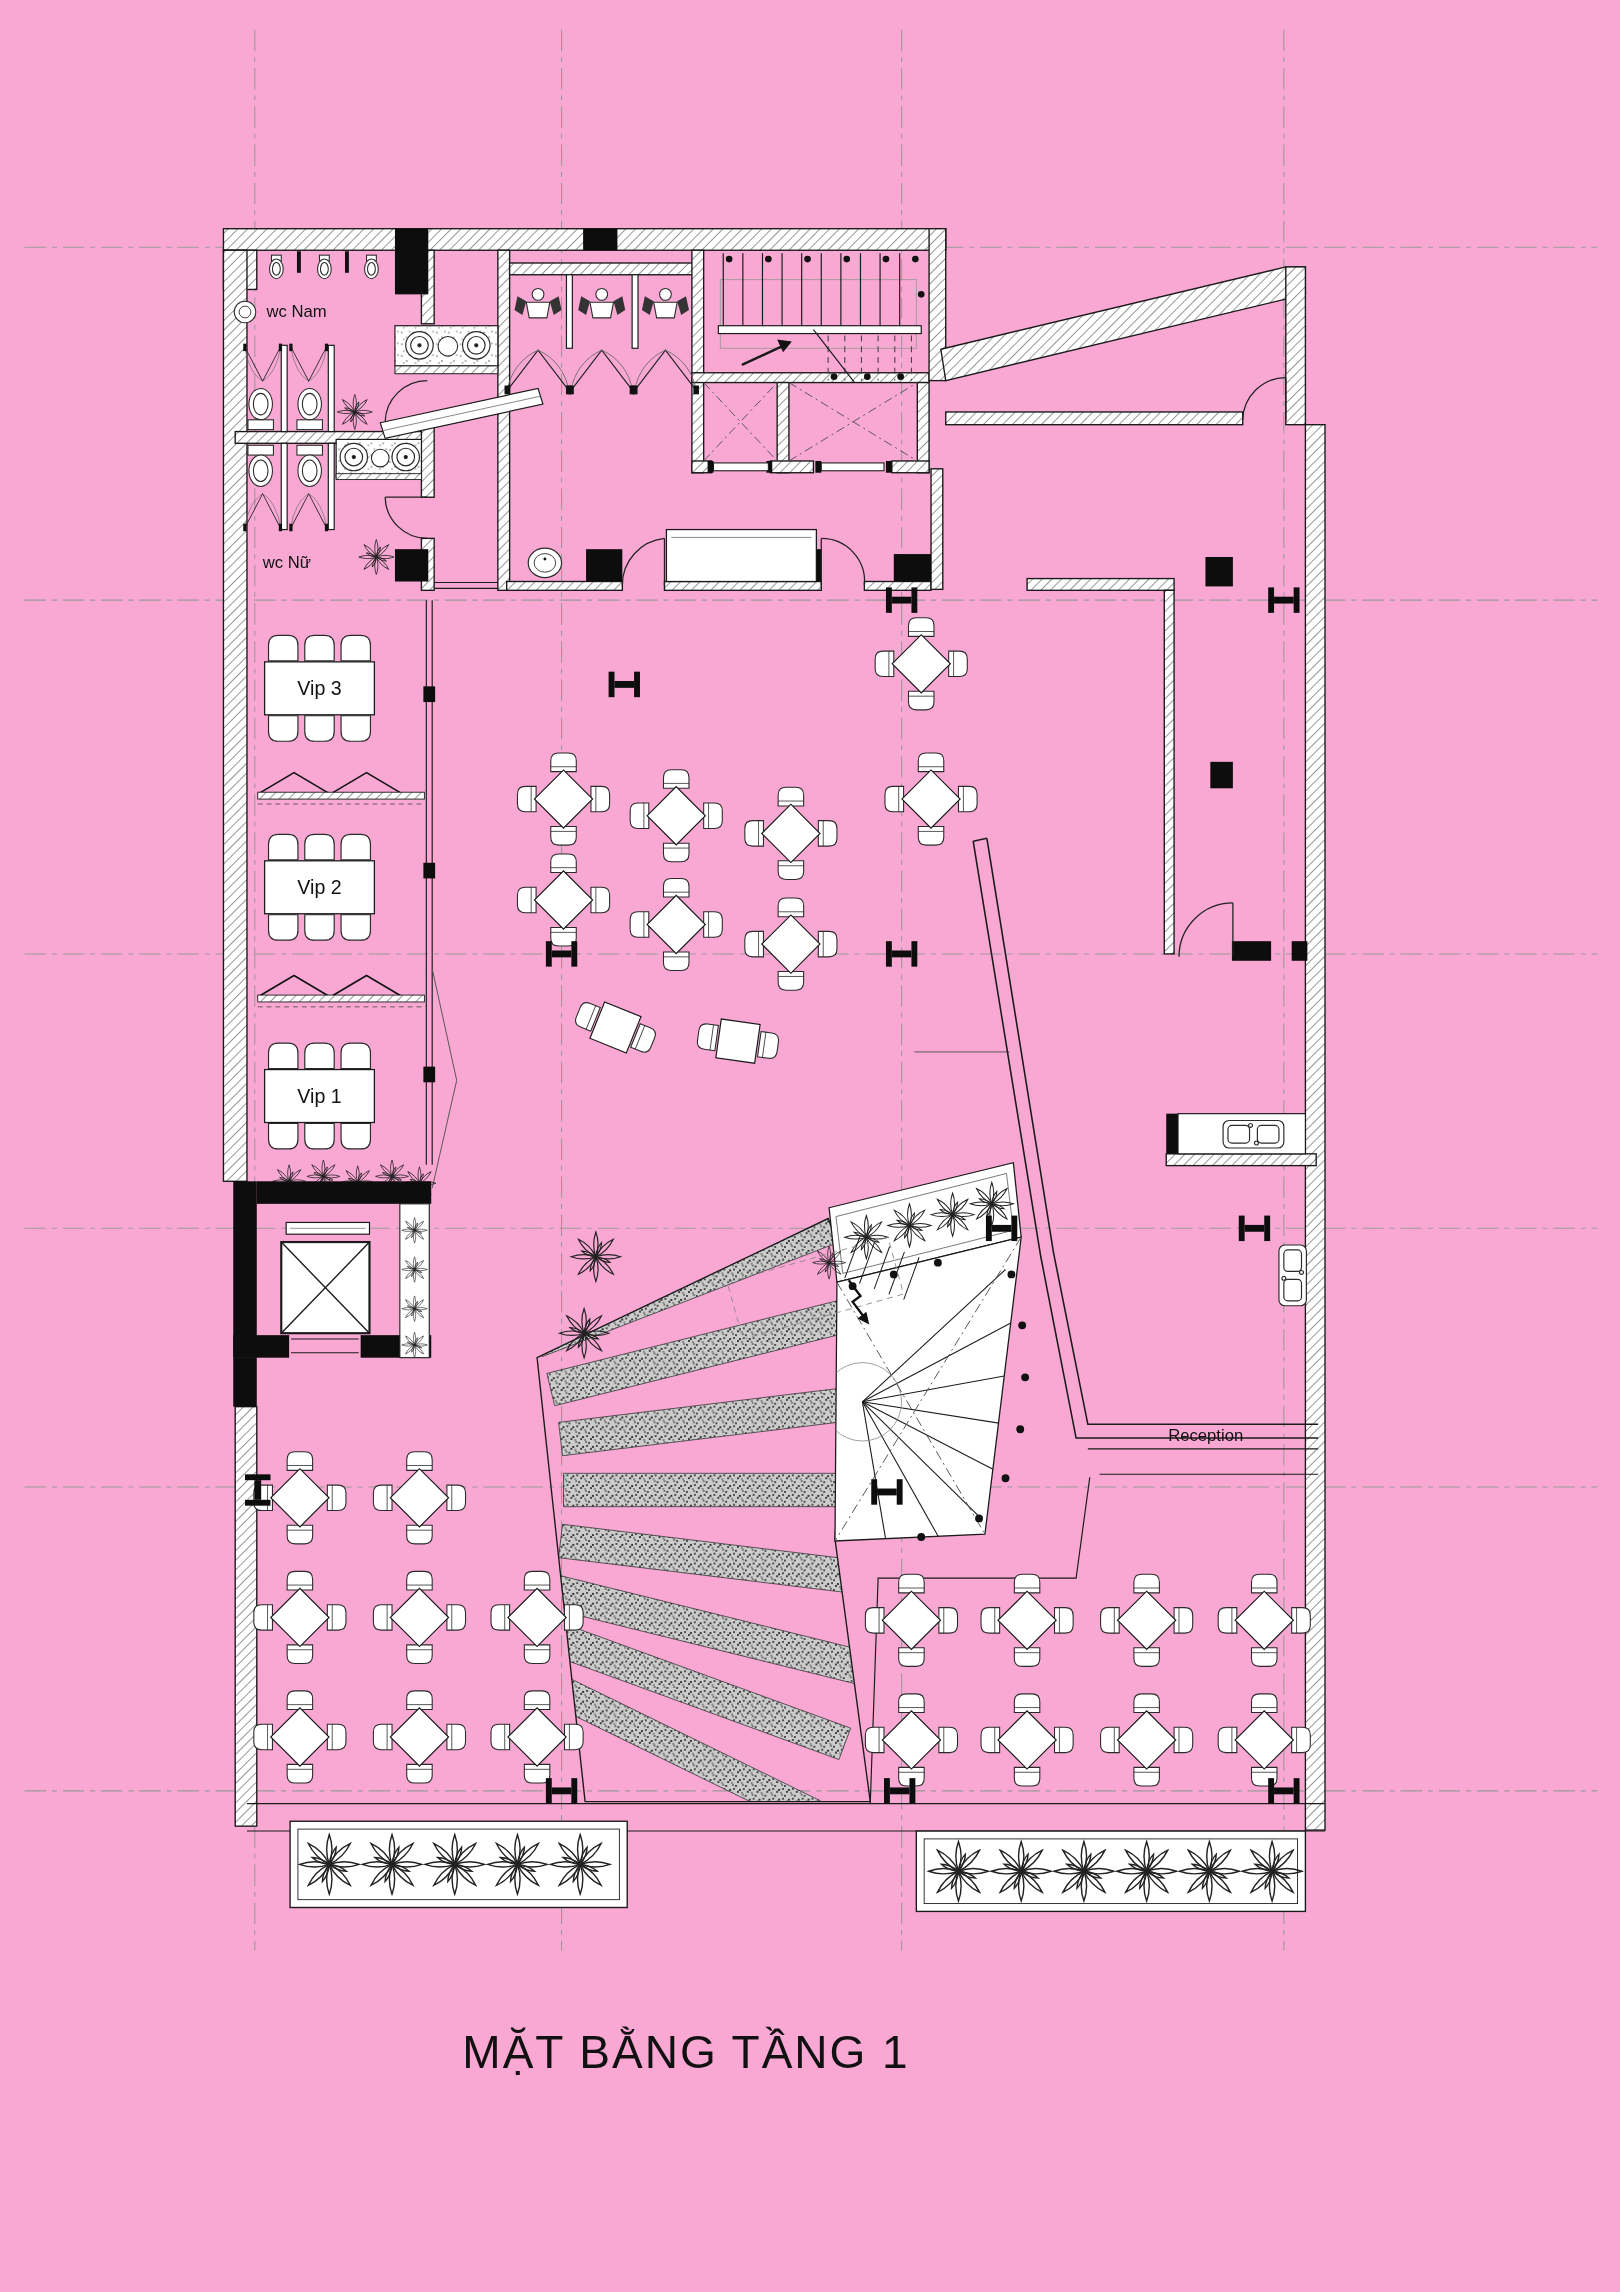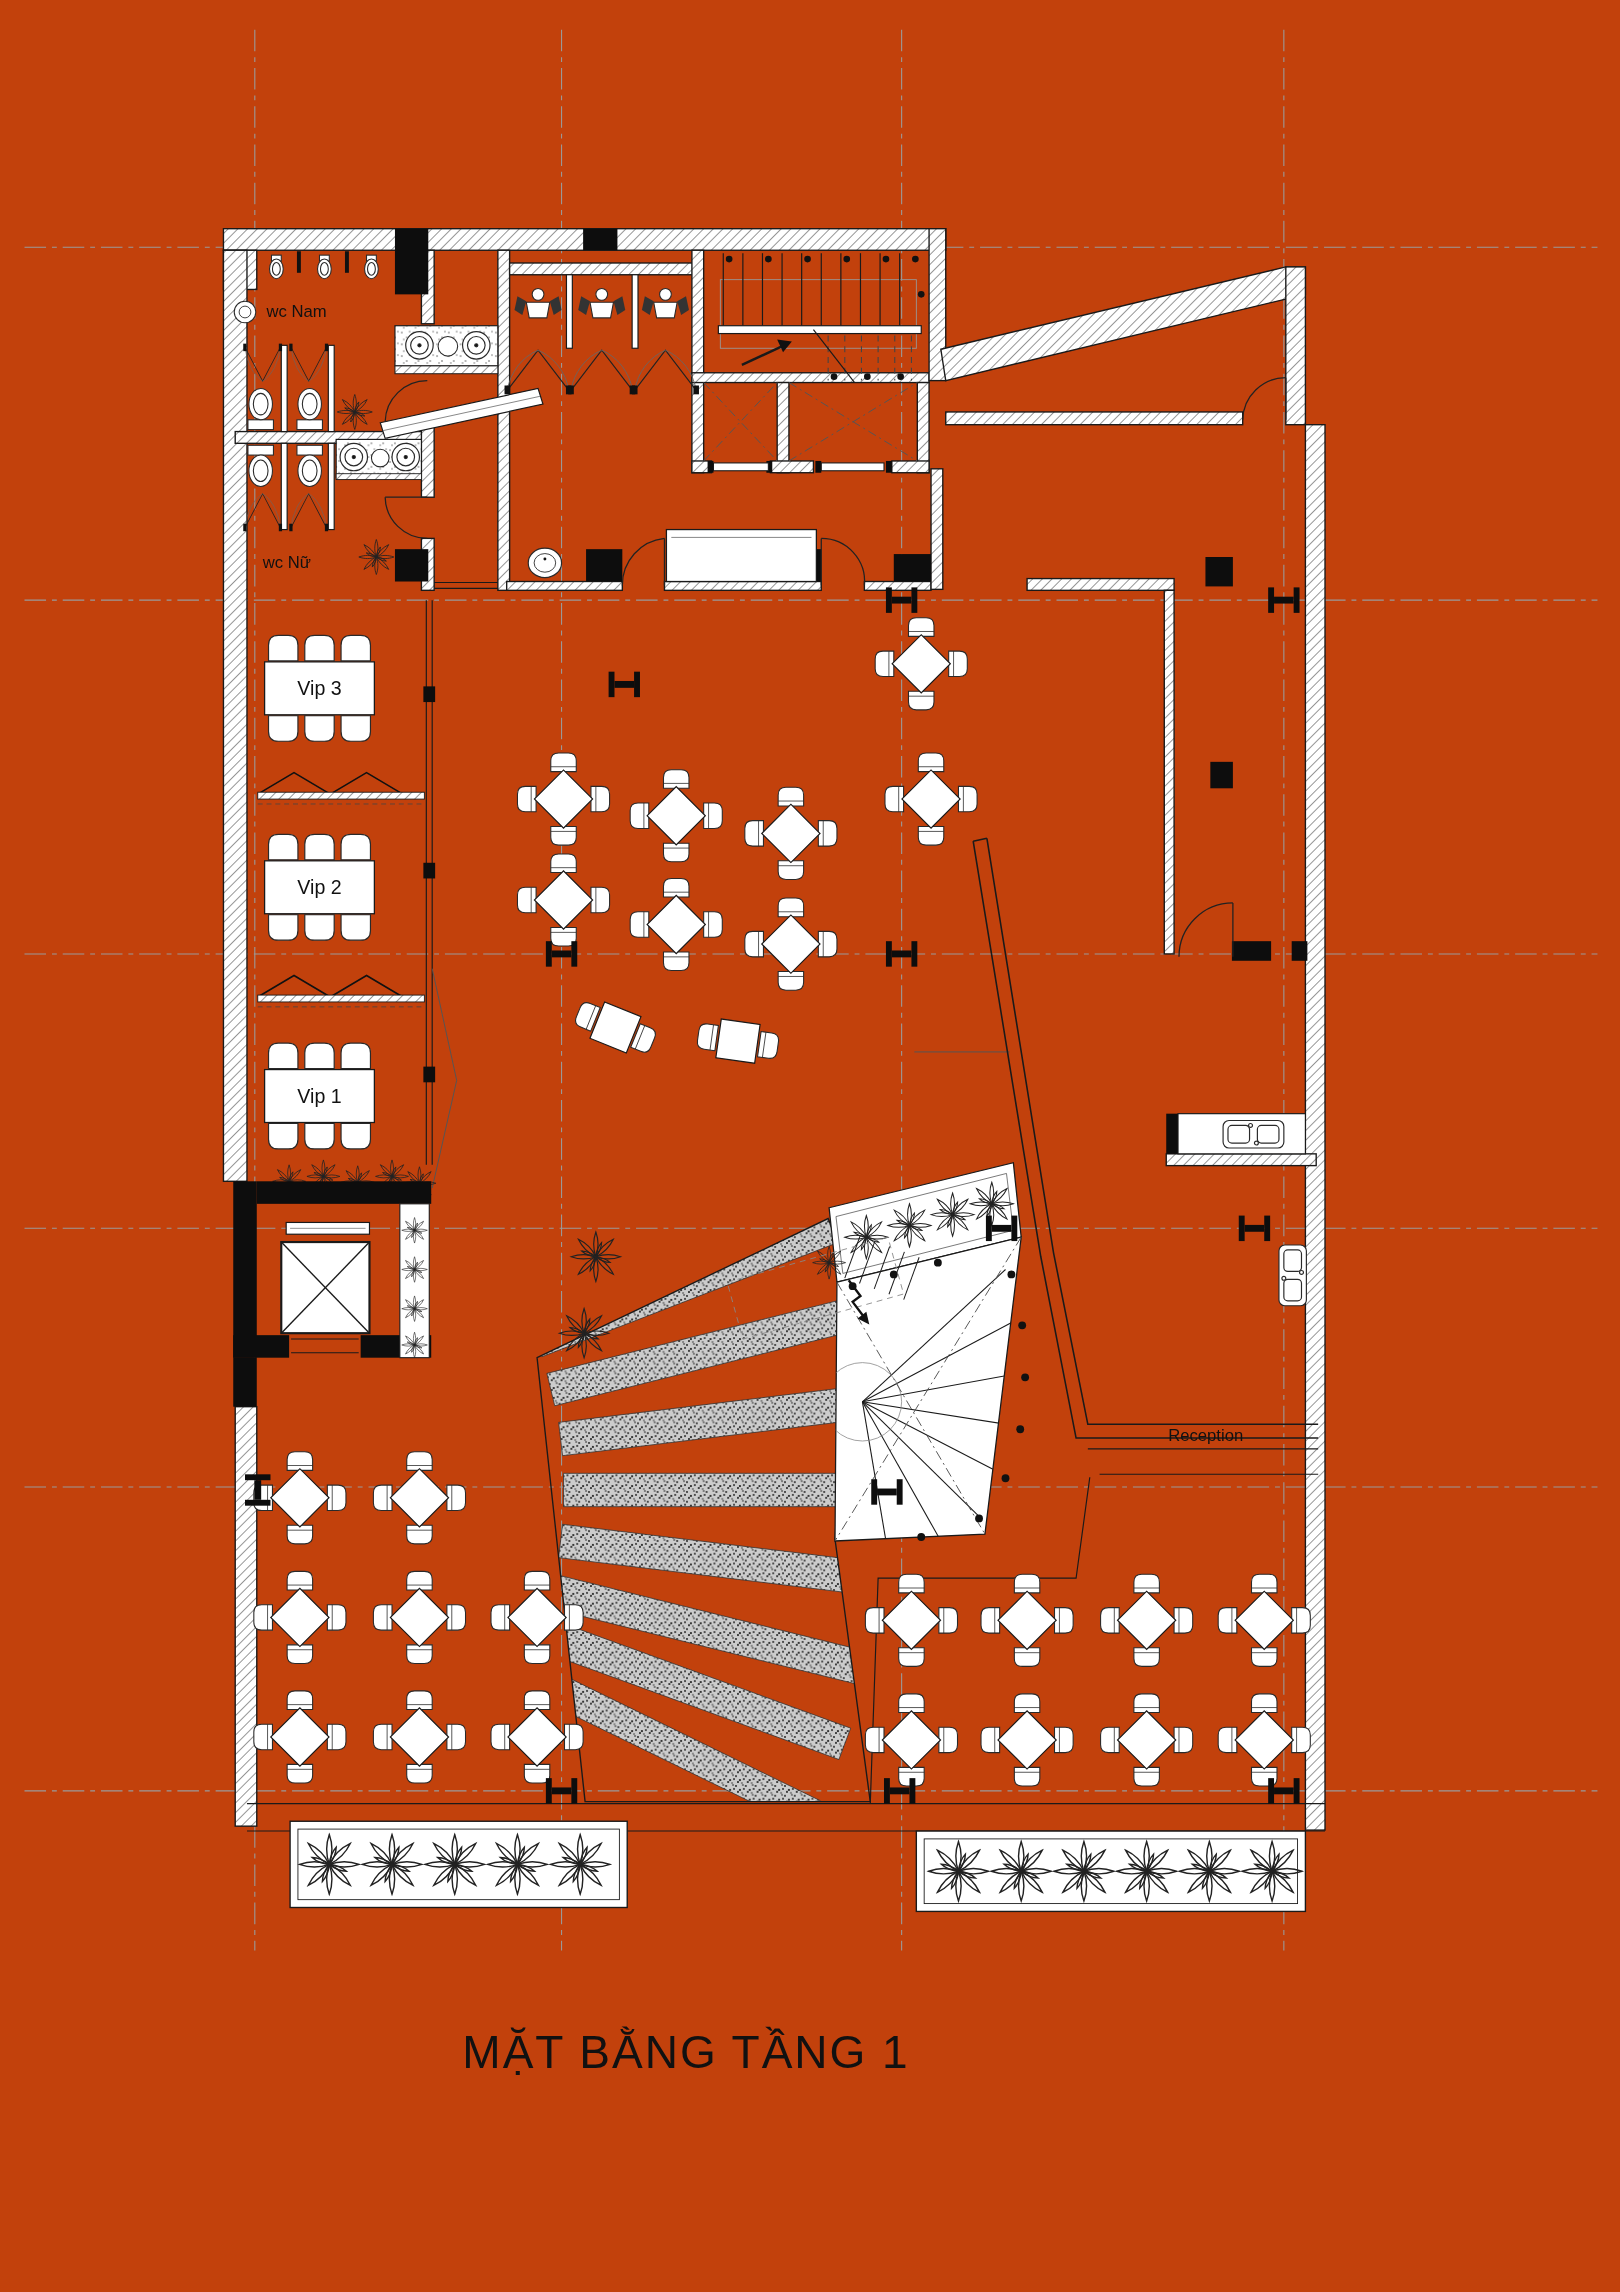--- a/index.html
+++ b/index.html
@@ -1,16 +1,16 @@
 <!DOCTYPE html>
 <html><head>
 <meta charset="utf-8">
 <style>
   html,body{margin:0;padding:0;background:#fff;}
-  .sheet{position:relative;width:1620px;height:2293px;background:#c2410c;overflow:hidden;
+  .sheet{position:relative;width:1620px;height:2293px;background:#f9a8d4;overflow:hidden;
          font-family:"Liberation Sans","DejaVu Sans",sans-serif;}
   svg{display:block;}
   text{fill:#111;}
   .rmlabel{font-size:17px;}
   .viplabel{font-size:20px;}
   .titlelabel{font-size:47px;letter-spacing:2px;}
 </style>
 </head>
 <body>
 

